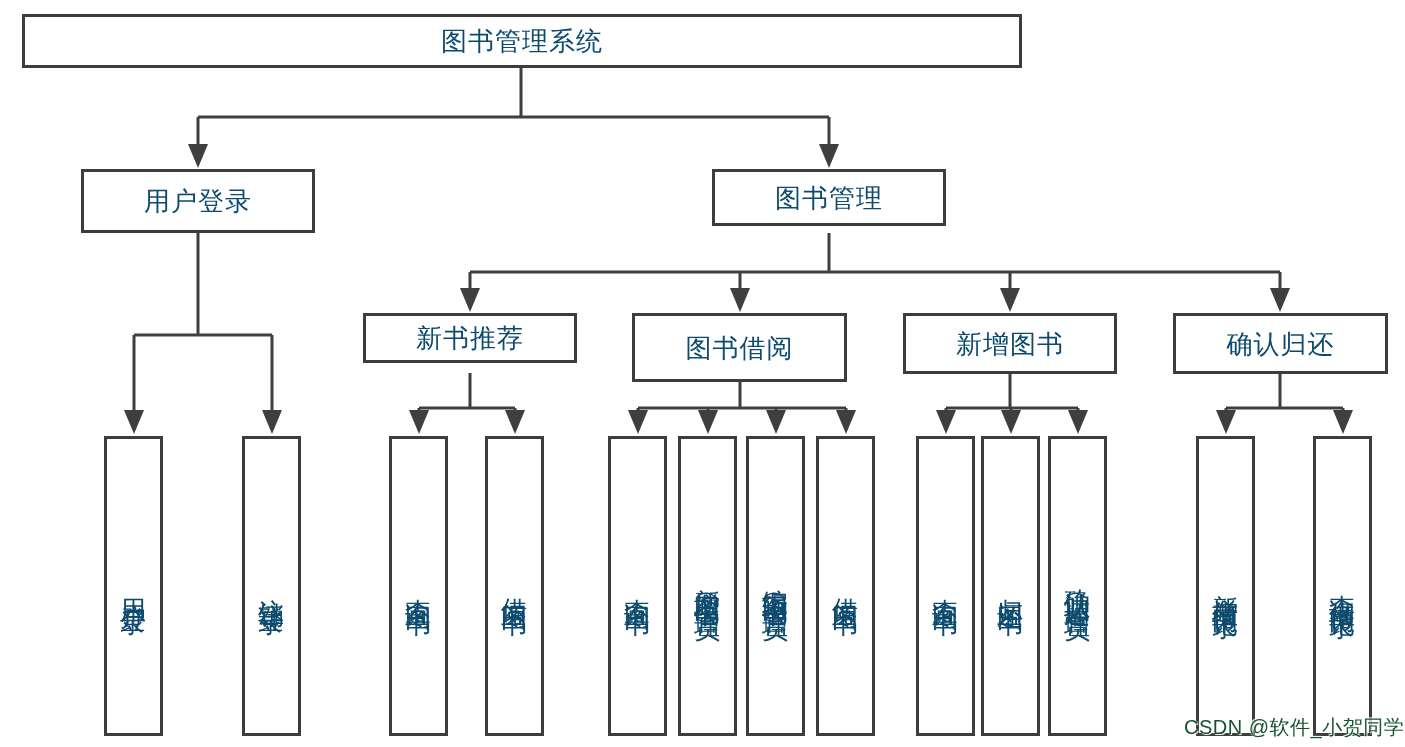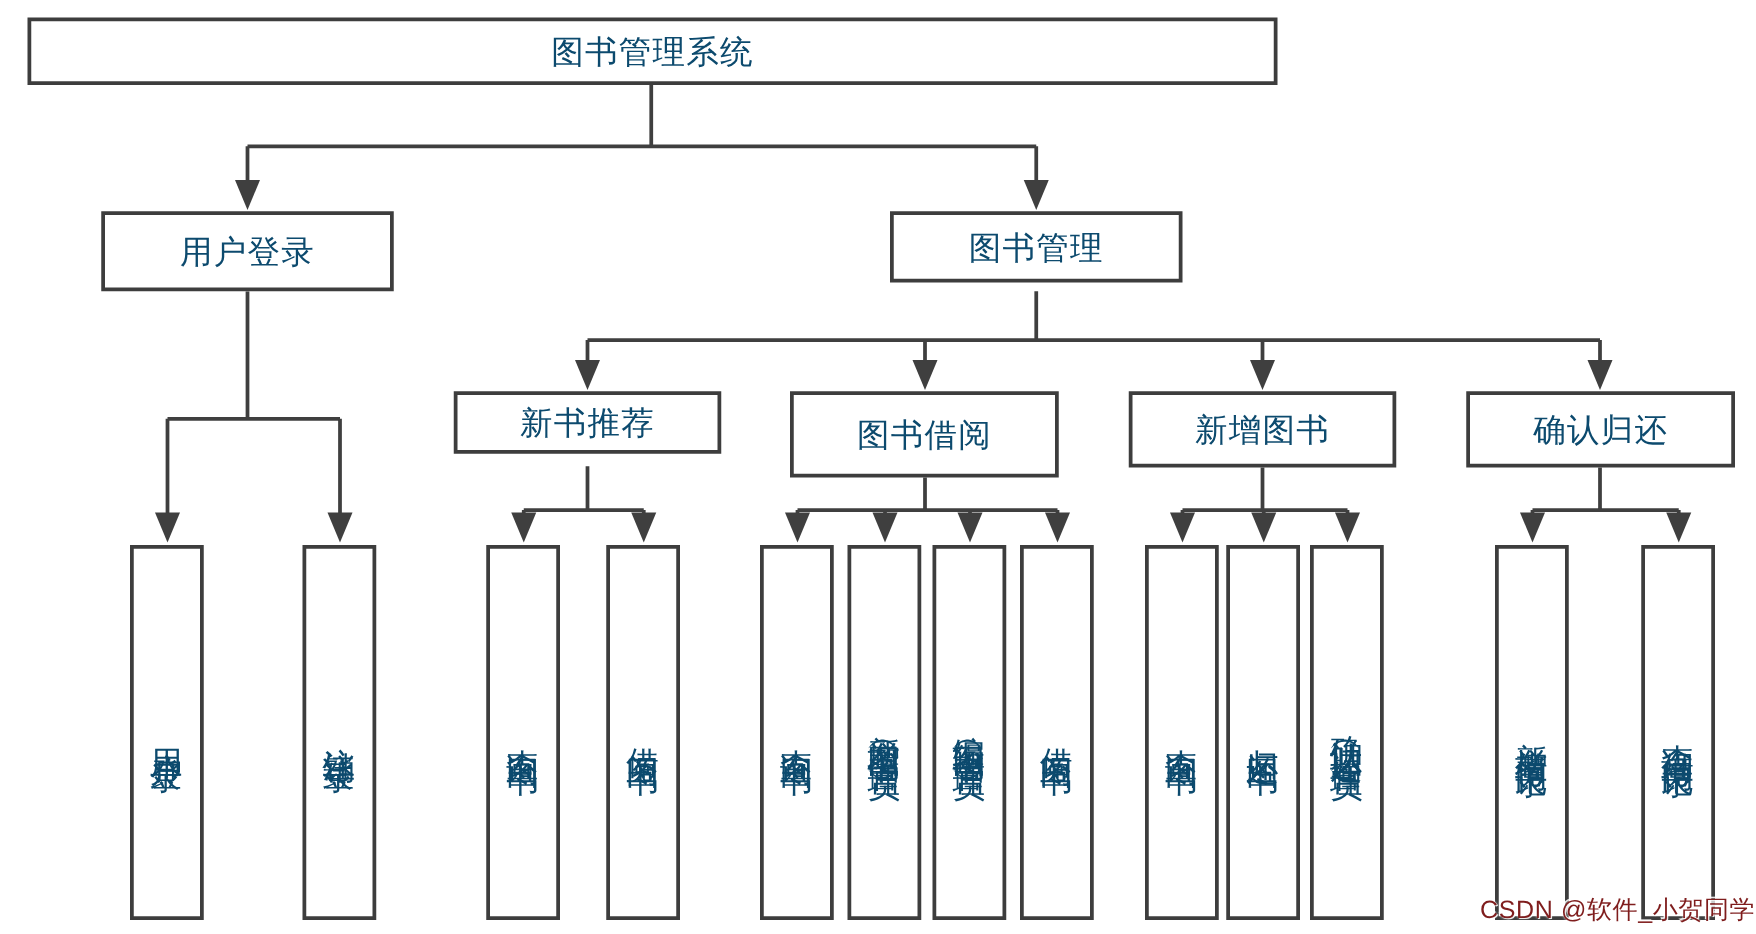--- a/index.html
+++ b/index.html
@@ -32,21 +32,21 @@
     font-size:26px;
     top:436px;
     width:59px;
     height:300px;
   }
   .watermark{
     position:absolute;
     left:1184px;
     top:714px;
     font-size:20px;
-    color:#7f1d1d;
+    color:#14532d;
     letter-spacing:0.5px;
     text-shadow:0 0 2px #fff, 1px 1px 0 rgba(255,255,255,.85), -1px -1px 0 rgba(255,255,255,.85);
     white-space:nowrap;
   }
 </style>
 </head>
 <body>
 
 <div id="canvas">
 

